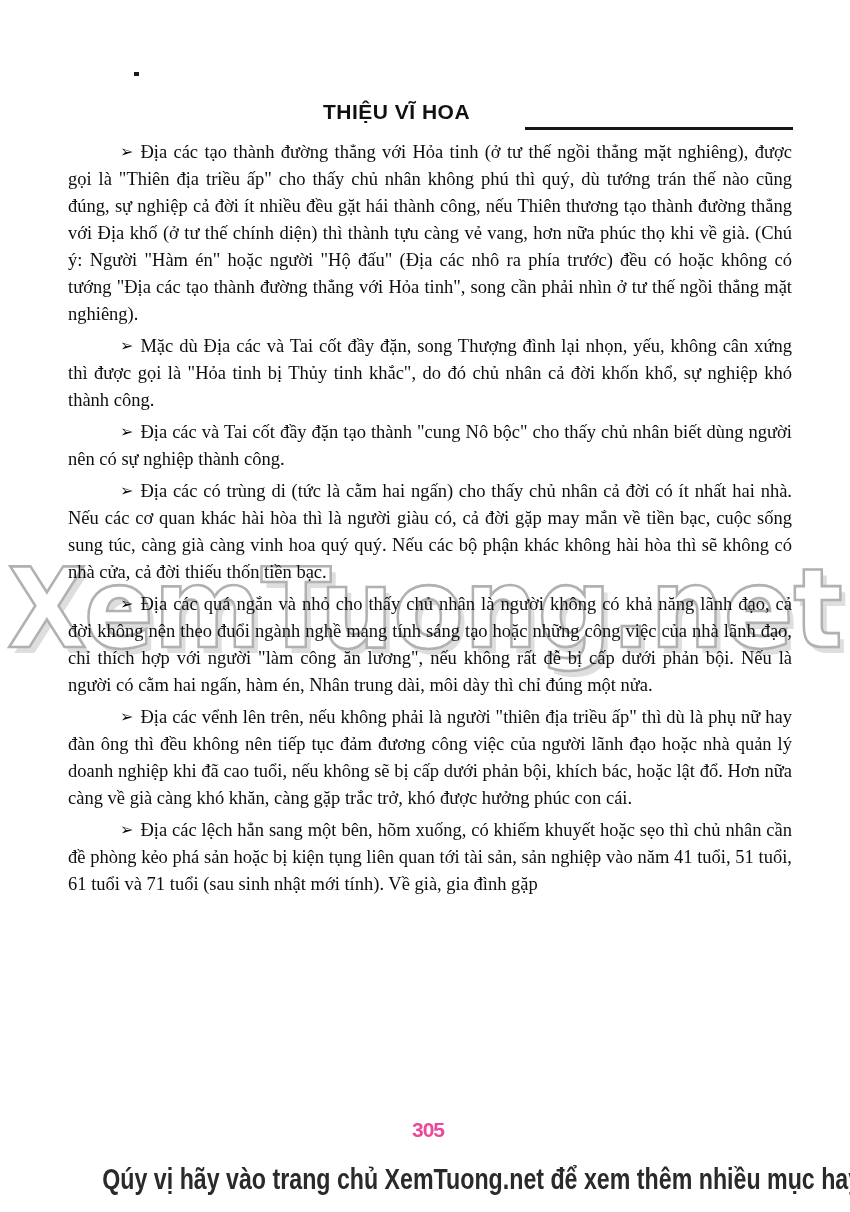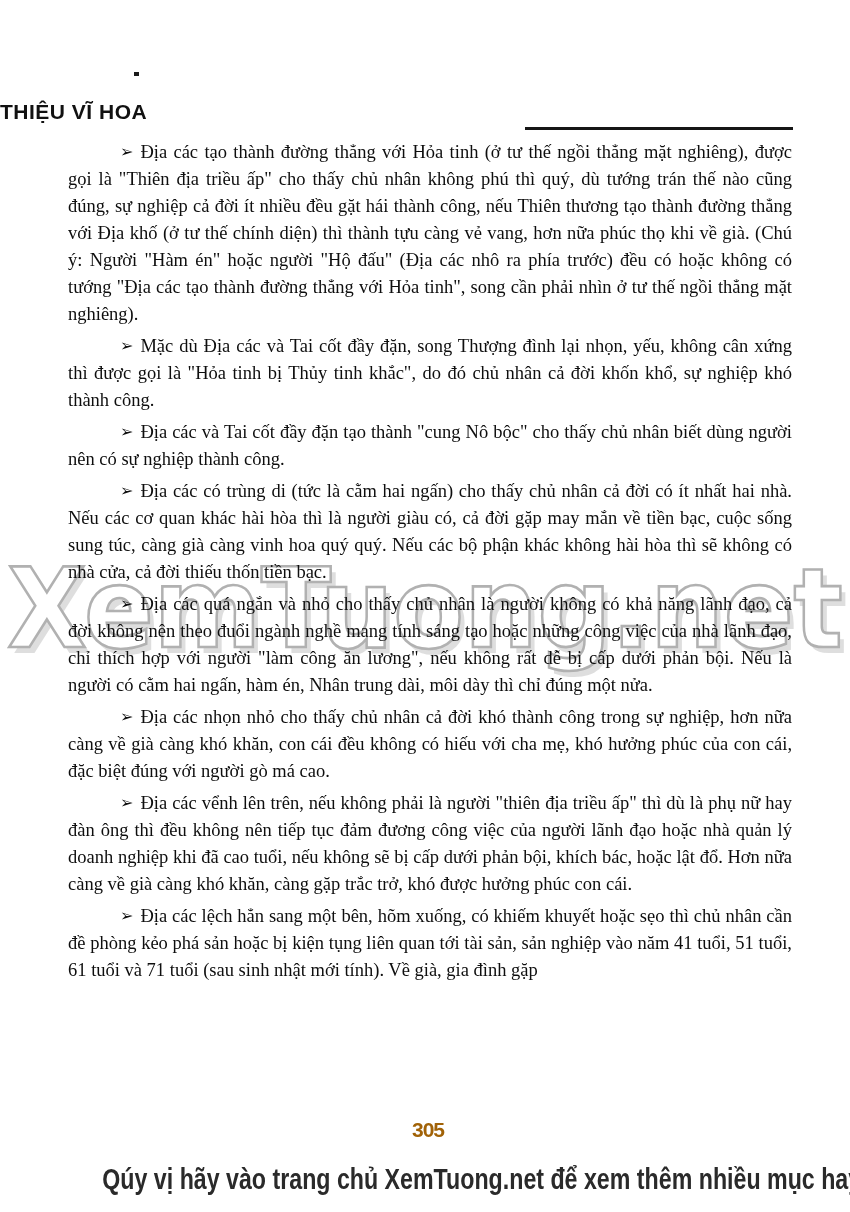--- a/index.html
+++ b/index.html
@@ -14,21 +14,21 @@
   .page{
     position:absolute;inset:0;
   }
   
   .speck{
     position:absolute;left:134px;top:72px;width:5px;height:4px;background:#1a1a1a;
   }
   
   .header{
     position:absolute;top:100px;left:0;right:57px;
-    text-align:left;
+    text-align:center;
   }
   .header-title{
     font-family:"Liberation Sans", sans-serif;
     font-weight:bold;
     font-size:21px;
     letter-spacing:0.5px;
     color:#111;
     display:inline-block;
     padding-bottom:3px;
   }
@@ -86,21 +86,21 @@
     white-space:nowrap;
     transform:scaleX(0.8);
     transform-origin:center;
   }
   .page-number{
     position:absolute;left:412px;top:1118px;
     font-family:"Liberation Sans", sans-serif;
     font-weight:bold;
     font-size:21px;
     letter-spacing:-1px;
-    color:#a16207;
+    color:#ec4899;
     z-index:3;
   }
 </style>
 </head>
 <body>
 
 <div class="page">
 
   <div class="speck"></div>
 
@@ -110,21 +110,20 @@
   <div class="header-rule"></div>
 
   <div class="watermark">XemTuong.net</div>
 
   <div class="content">
     <p class="para"><span class="bullet">➢</span><span>Địa các tạo thành đường thẳng với Hỏa tinh (ở tư thế ngồi thẳng mặt nghiêng), được gọi là "Thiên địa triều ấp" cho thấy chủ nhân không phú thì quý, dù tướng trán thế nào cũng đúng, sự nghiệp cả đời ít nhiều đều gặt hái thành công, nếu Thiên thương tạo thành đường thẳng với Địa khố (ở tư thế chính diện) thì thành tựu càng vẻ vang, hơn nữa phúc thọ khi về già. (Chú ý: Người "Hàm én" hoặc người "Hộ đấu" (Địa các nhô ra phía trước) đều có hoặc không có tướng "Địa các tạo thành đường thẳng với Hỏa tinh", song cần phải nhìn ở tư thế ngồi thẳng mặt nghiêng).</span></p>
     <p class="para"><span class="bullet">➢</span><span>Mặc dù Địa các và Tai cốt đầy đặn, song Thượng đình lại nhọn, yếu, không cân xứng thì được gọi là "Hỏa tinh bị Thủy tinh khắc", do đó chủ nhân cả đời khốn khổ, sự nghiệp khó thành công.</span></p>
     <p class="para"><span class="bullet">➢</span><span>Địa các và Tai cốt đầy đặn tạo thành "cung Nô bộc" cho thấy chủ nhân biết dùng người nên có sự nghiệp thành công.</span></p>
     <p class="para"><span class="bullet">➢</span><span>Địa các có trùng di (tức là cằm hai ngấn) cho thấy chủ nhân cả đời có ít nhất hai nhà. Nếu các cơ quan khác hài hòa thì là người giàu có, cả đời gặp may mắn về tiền bạc, cuộc sống sung túc, càng già càng vinh hoa quý quý. Nếu các bộ phận khác không hài hòa thì sẽ không có nhà cửa, cả đời thiếu thốn tiền bạc.</span></p>
     <p class="para"><span class="bullet">➢</span><span>Địa các quá ngắn và nhỏ cho thấy chủ nhân là người không có khả năng lãnh đạo, cả đời không nên theo đuổi ngành nghề mang tính sáng tạo hoặc những công việc của nhà lãnh đạo, chỉ thích hợp với người "làm công ăn lương", nếu không rất dễ bị cấp dưới phản bội. Nếu là người có cằm hai ngấn, hàm én, Nhân trung dài, môi dày thì chỉ đúng một nửa.</span></p>
-    <p class="para"><span class="bullet">➢</span><span>Địa các nhọn nhỏ cho thấy chủ nhân cả đời khó thành công trong sự nghiệp, hơn nữa càng về già càng khó khăn, con cái đều không có hiếu với cha mẹ, khó hưởng phúc của con cái, đặc biệt đúng với người gò má cao.</span></p>
     <p class="para"><span class="bullet">➢</span><span>Địa các vểnh lên trên, nếu không phải là người "thiên địa triều ấp" thì dù là phụ nữ hay đàn ông thì đều không nên tiếp tục đảm đương công việc của người lãnh đạo hoặc nhà quản lý doanh nghiệp khi đã cao tuổi, nếu không sẽ bị cấp dưới phản bội, khích bác, hoặc lật đổ. Hơn nữa càng về già càng khó khăn, càng gặp trắc trở, khó được hưởng phúc con cái.</span></p>
     <p class="para"><span class="bullet">➢</span><span>Địa các lệch hẳn sang một bên, hõm xuống, có khiếm khuyết hoặc sẹo thì chủ nhân cần đề phòng kẻo phá sản hoặc bị kiện tụng liên quan tới tài sản, sản nghiệp vào năm 41 tuổi, 51 tuổi, 61 tuổi và 71 tuổi (sau sinh nhật mới tính). Về già, gia đình gặp</span></p>
   </div>
 
   <div class="footer">
     <span class="footer-text">Qúy vị hãy vào trang chủ XemTuong.net để xem thêm nhiều mục hay khác</span>
   </div>
 
   <div class="page-number">305</div>
 

